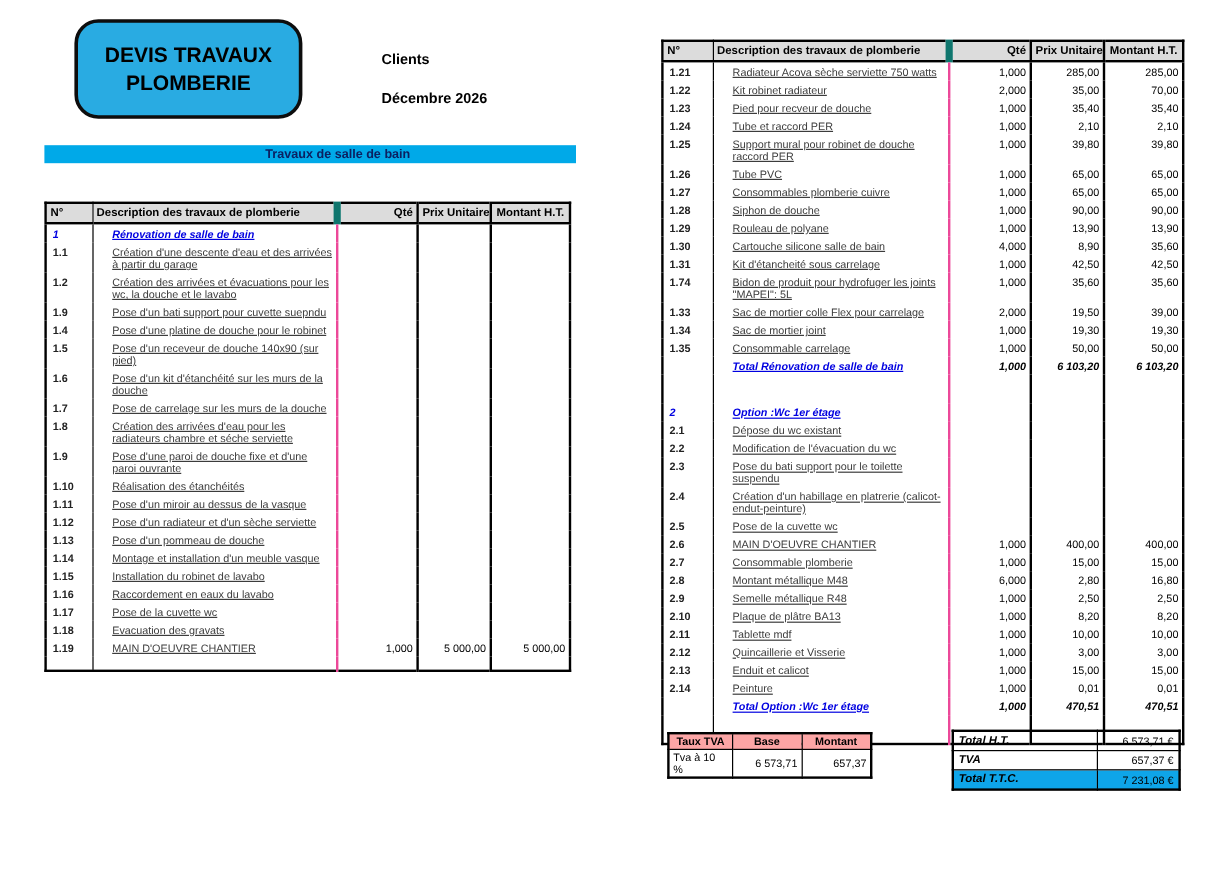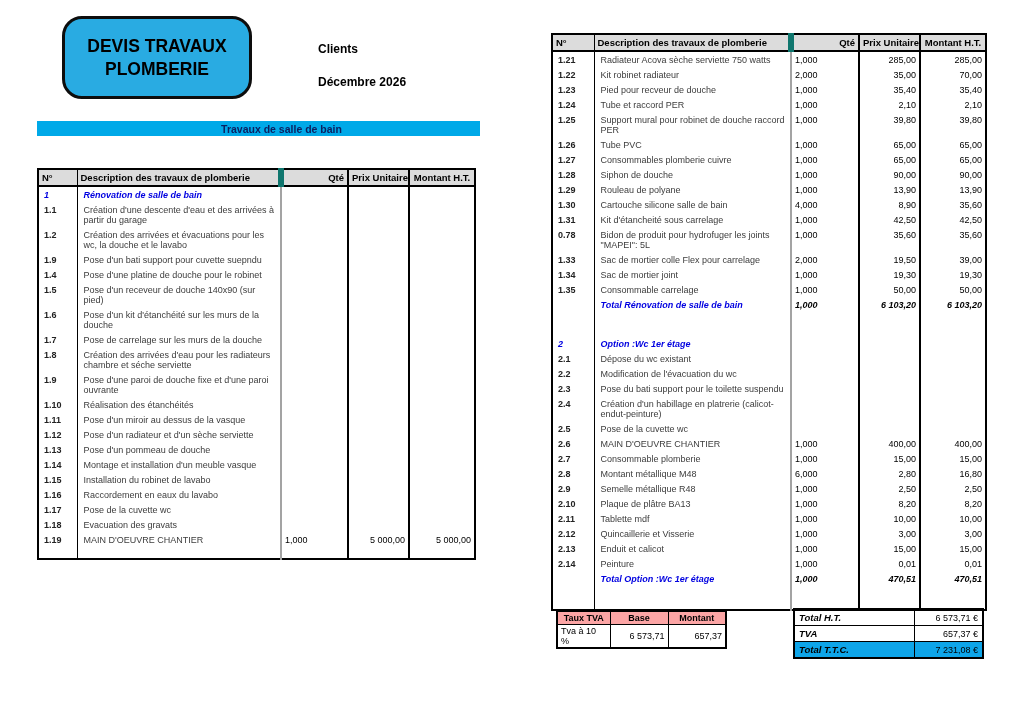--- a/index.html
+++ b/index.html
@@ -58,22 +58,22 @@
   .tbl td {
     border-left: 1px solid #000;
     border-right: 1px solid #000;
     font-size: 9px; line-height: 10px;
     padding: 3px 3px 2px 3px;
     height: 15px;
     vertical-align: top;
     overflow: hidden;
   }
   .tbl td.col-num  { font-weight: bold; color: #222; padding-left: 5px; }
-  .tbl td.col-desc { color: #3c3c3c; padding-left: 6px; }
-  .tbl td.col-qty  { border-left: 2px solid #a3a3a3; }
+  .tbl td.col-desc { color: #3c3c3c; padding-left: 16px; text-decoration: underline; }
+  .tbl td.col-qty  { text-align: right; border-left: 2px solid #ec4899; }
   .tbl td.col-pu   { text-align: right; border-left: 2px solid #000; }
   .tbl td.col-amt  { text-align: right; border-left: 2px solid #000; }
   .tbl tr.section td.col-num,
   .tbl tr.section td.col-desc { color: #0000E0; font-weight: bold; font-style: italic; }
   .tbl tr.total td.col-desc { color: #0000E0; font-weight: bold; font-style: italic; }
   .tbl tr.total td.col-qty,
   .tbl tr.total td.col-pu,
   .tbl tr.total td.col-amt { font-weight: bold; font-style: italic; }
   .tbl tr.spacer td { height: 24px; }
   .left-table  { position: absolute; left: 37px;  top: 168px; width: 437px; }
@@ -386,21 +386,21 @@
           <td class="col-amt">35,60</td>
         </tr>
         <tr class="item">
           <td class="col-num">1.31</td>
           <td class="col-desc">Kit d'étancheité sous carrelage</td>
           <td class="col-qty">1,000</td>
           <td class="col-pu">42,50</td>
           <td class="col-amt">42,50</td>
         </tr>
         <tr class="item">
-          <td class="col-num">0.78</td>
+          <td class="col-num">1.74</td>
           <td class="col-desc">Bidon de produit pour hydrofuger les joints "MAPEI": 5L</td>
           <td class="col-qty">1,000</td>
           <td class="col-pu">35,60</td>
           <td class="col-amt">35,60</td>
         </tr>
         <tr class="item">
           <td class="col-num">1.33</td>
           <td class="col-desc">Sac de mortier colle Flex pour carrelage</td>
           <td class="col-qty">2,000</td>
           <td class="col-pu">19,50</td>

